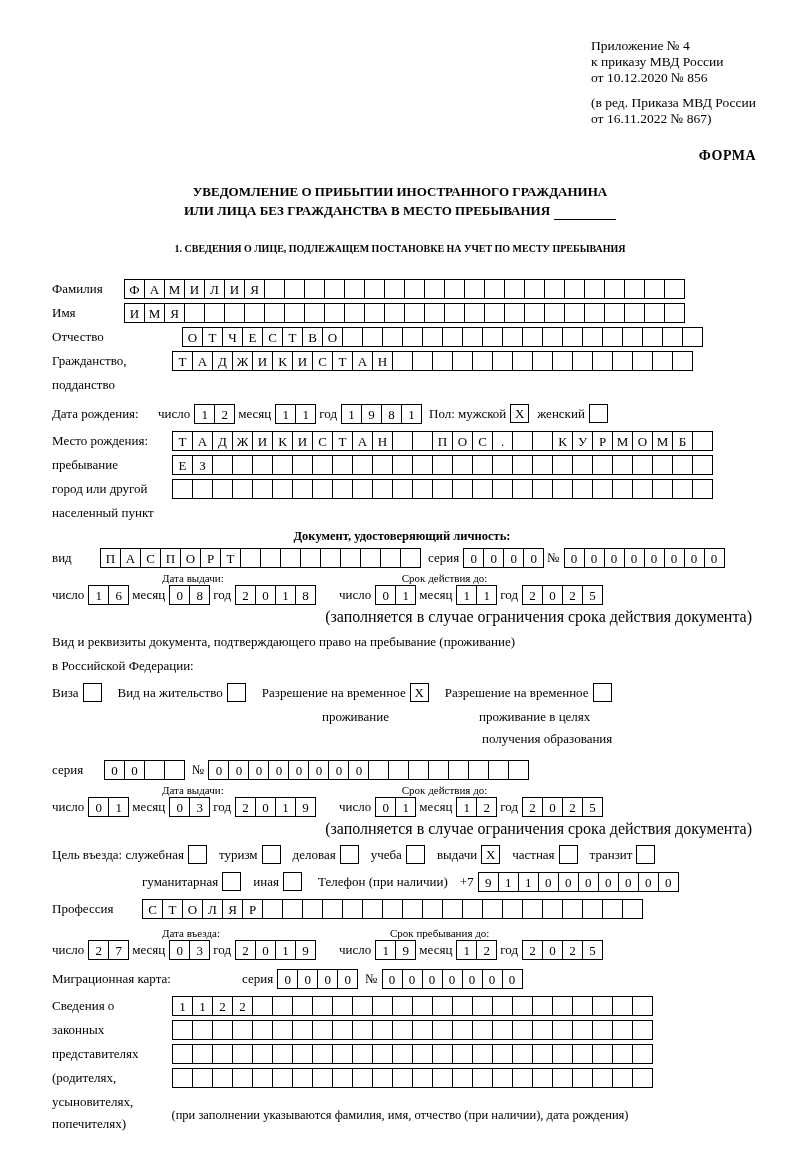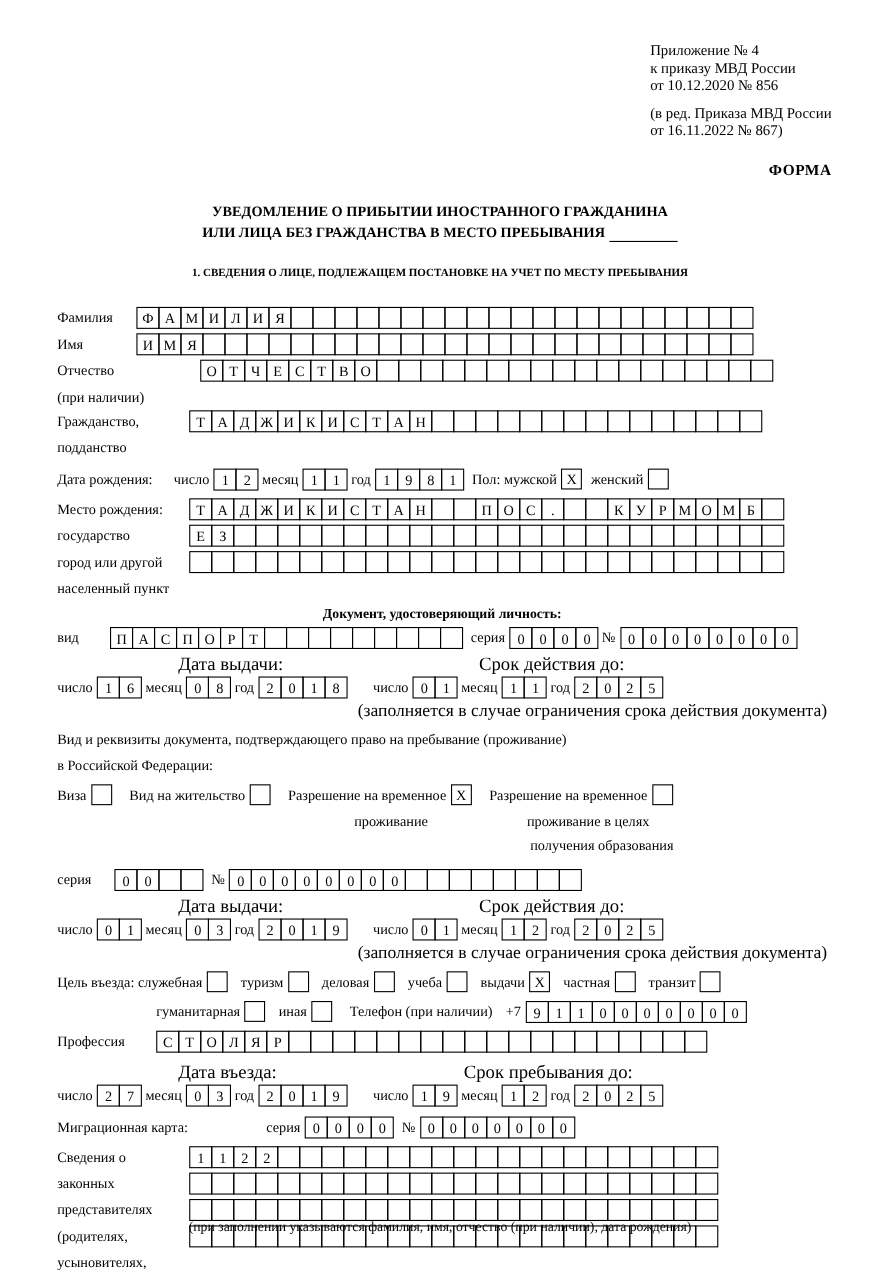--- a/index.html
+++ b/index.html
@@ -134,21 +134,21 @@
     font-size: 12.5px;
   }
   .mr4 { margin-right: 4px; }
   .ml4 { margin-left: 4px; }
   .ml8 { margin-left: 8px; }
   .ml12 { margin-left: 12px; }
   .ml16 { margin-left: 16px; }
   .ml24 { margin-left: 24px; }
   .dates-head {
     display: flex;
-    font-size: 17px;
+    font-size: 11px;
     margin-top: 4px;
   }
 </style>
 </head>
 <body>
 
 <div class="page">
 
   <div class="header-block">
     <div>Приложение № 4</div>
@@ -261,23 +261,20 @@
           <div class="cell"></div>
           <div class="cell"></div>
           <div class="cell"></div>
           <div class="cell"></div>
           <div class="cell"></div>
           <div class="cell"></div>
           <div class="cell"></div>
           <div class="cell"></div>
           <div class="cell"></div>
         </div>
-    </div>
-    <div class="row tight">
-      <div class="lbl" style="width:72px">(при наличии)</div>
     </div>
 
     <div class="row">
       <div class="lbl" style="width:120px">Гражданство,</div>
       <div class="cells">
           <div class="cell">Т</div>
           <div class="cell">А</div>
           <div class="cell">Д</div>
           <div class="cell">Ж</div>
           <div class="cell">И</div>
@@ -359,21 +356,21 @@
           <div class="cell">У</div>
           <div class="cell">Р</div>
           <div class="cell">М</div>
           <div class="cell">О</div>
           <div class="cell">М</div>
           <div class="cell">Б</div>
           <div class="cell"></div>
         </div>
     </div>
     <div class="row">
-      <div class="lbl" style="width:120px">государство</div>
+      <div class="lbl" style="width:120px">пребывание</div>
       <div class="cells">
           <div class="cell">Е</div>
           <div class="cell">З</div>
           <div class="cell"></div>
           <div class="cell"></div>
           <div class="cell"></div>
           <div class="cell"></div>
           <div class="cell"></div>
           <div class="cell"></div>
           <div class="cell"></div>

